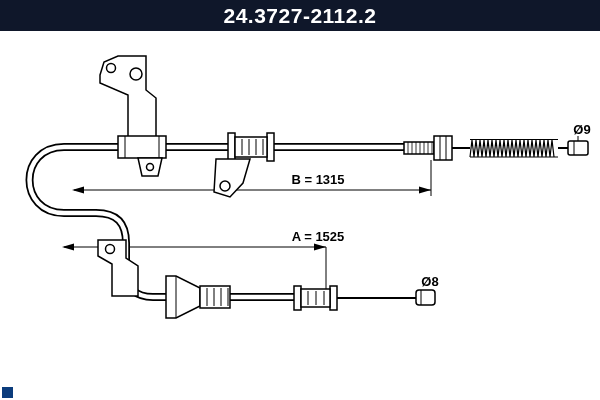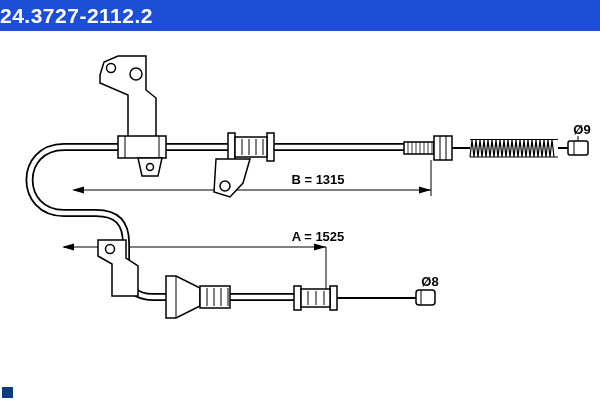--- a/index.html
+++ b/index.html
@@ -2,21 +2,21 @@
 <html><head>
 <meta charset="utf-8">
 <style>
   html,body{margin:0;padding:0;}
   .stage{
     position:relative;width:600px;height:400px;background:#ffffff;
     overflow:hidden;font-family:"Liberation Sans",sans-serif;
   }
   .header{
     position:absolute;top:0;left:0;width:600px;height:31px;
-    background:#1d4ed8;display:flex;align-items:center;gap:46px;
+    background:#0f172a;display:flex;align-items:center;justify-content:center;gap:46px;
   }
   .part-number{color:#ffffff;font-weight:bold;font-size:21px;letter-spacing:.5px;}
   .ref-number{color:#ffd400;font-weight:bold;font-size:21px;letter-spacing:.5px;}
   .drawing{position:absolute;left:0;top:0;}
   .corner-mark{position:absolute;left:2px;top:387px;width:11px;height:11px;background:#0b3c7c;}
   svg text{font-family:"Liberation Sans",sans-serif;font-weight:bold;fill:#000;}
   .dim-label{font-size:13px;}
   .dia-label{font-size:13px;}
 </style>
 </head>

